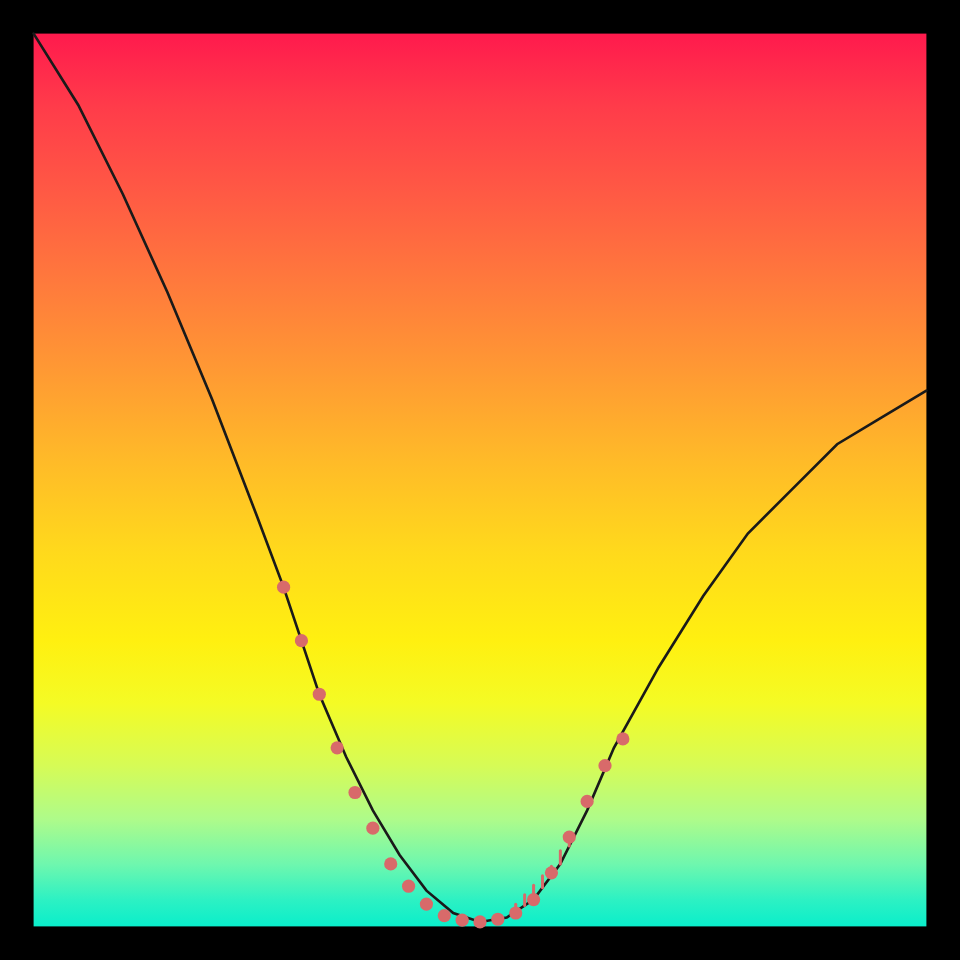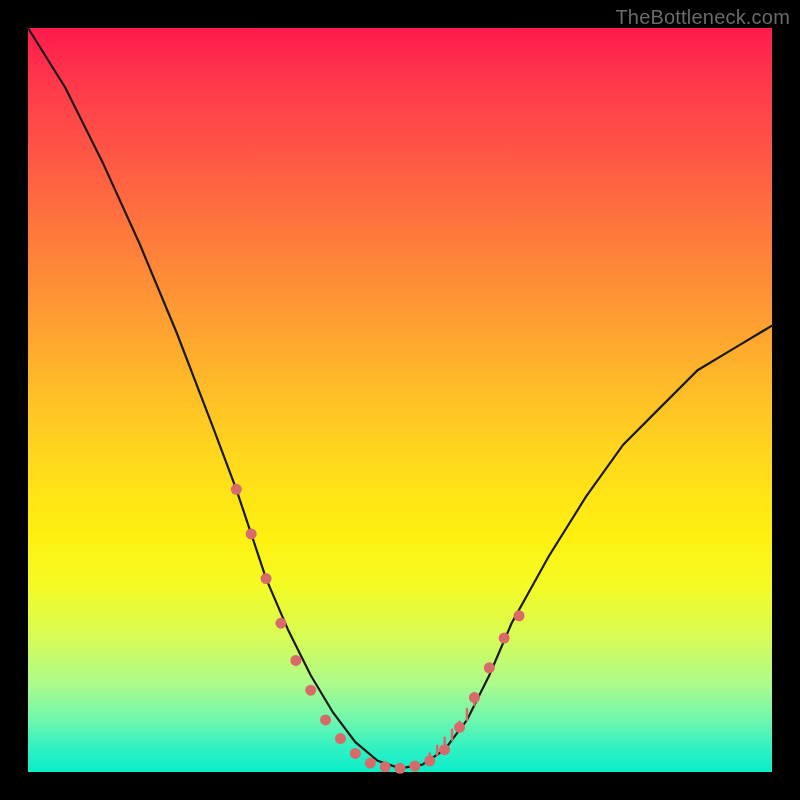--- a/index.html
+++ b/index.html
@@ -111,14 +111,13 @@
           <circle cx="401.76000000000005" cy="732.84" r="5.5" class="dot"></circle>
           <circle cx="416.64000000000004" cy="721.68" r="5.5" class="dot"></circle>
           <circle cx="431.52" cy="699.36" r="5.5" class="dot"></circle>
           <circle cx="446.4" cy="669.6" r="5.5" class="dot"></circle>
           <circle cx="461.28" cy="639.84" r="5.5" class="dot"></circle>
           <circle cx="476.16" cy="610.08" r="5.5" class="dot"></circle>
           <circle cx="491.04" cy="587.76" r="5.5" class="dot"></circle>
         </g>
     </svg>
   </div>
-  <div class="watermark">TheBottleneck.com</div>
 </div>
 
 </body></html>

